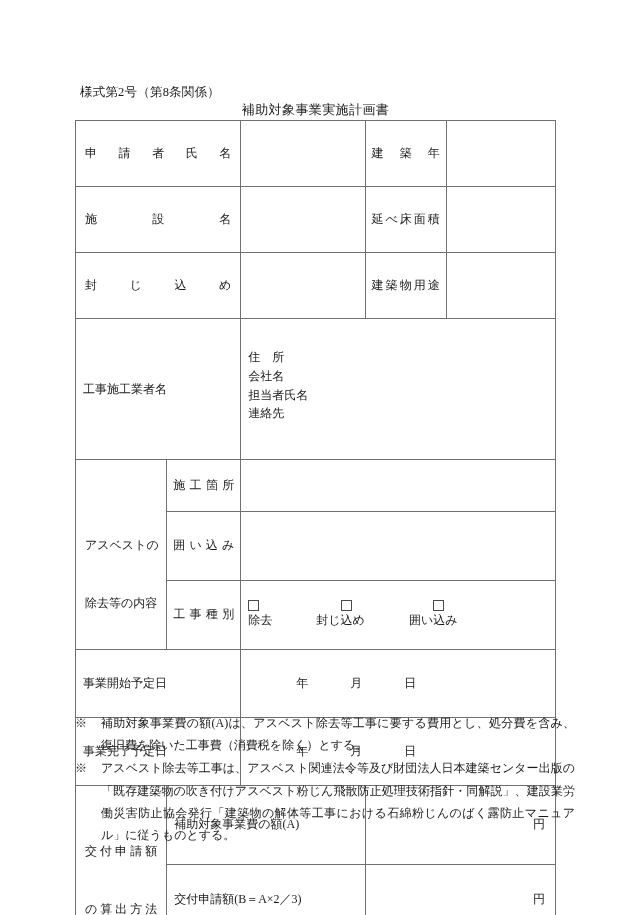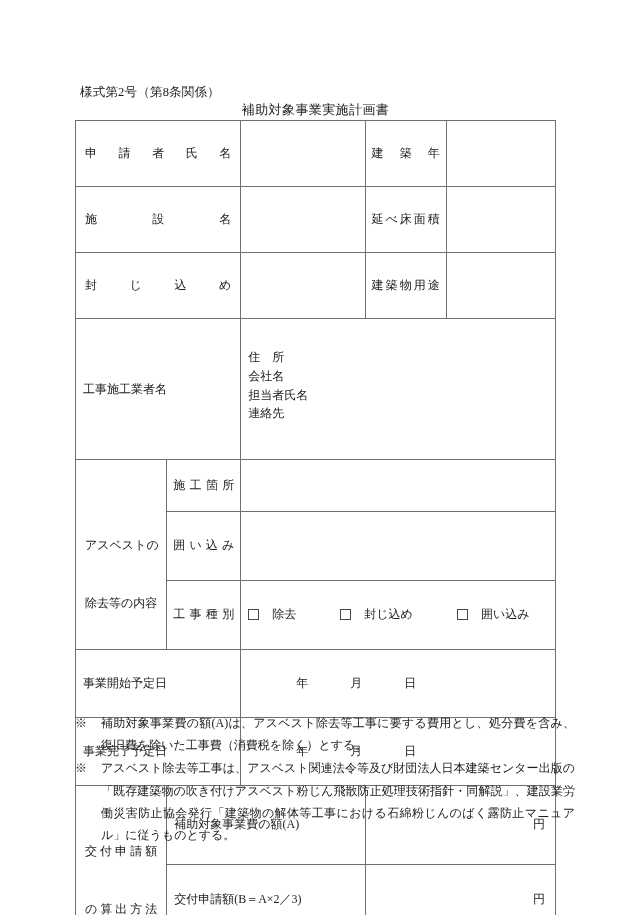--- a/index.html
+++ b/index.html
@@ -117,21 +117,21 @@
     text-align: right;
     padding-right: 10px !important;
   }
 
   
   .cbrow {
     display: flex;
     align-items: center;
     white-space: nowrap;
   }
-  .cbitem { display: flex; align-items: center; }
+  .cbitem { display: flex; align-items: flex-end; flex-direction: column; }
   .cbbox {
     display: inline-block;
     width: 9px;
     height: 9px;
     border: 1px solid #4a4a4a;
     margin-right: 13px;
     background: #fff;
     flex: none;
   }
   .cbgap-1 { width: 44px; flex: none; }

